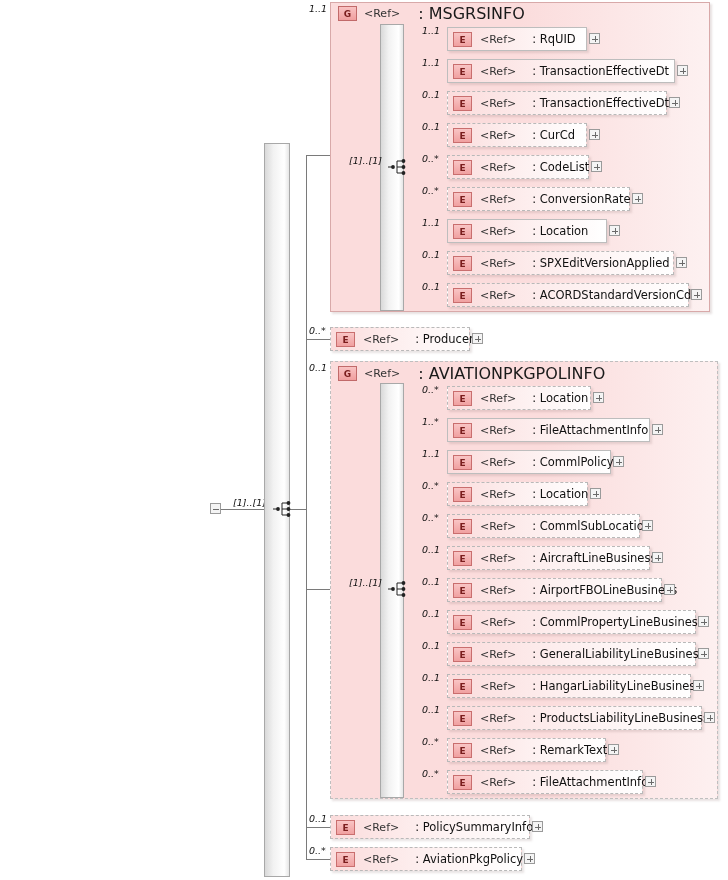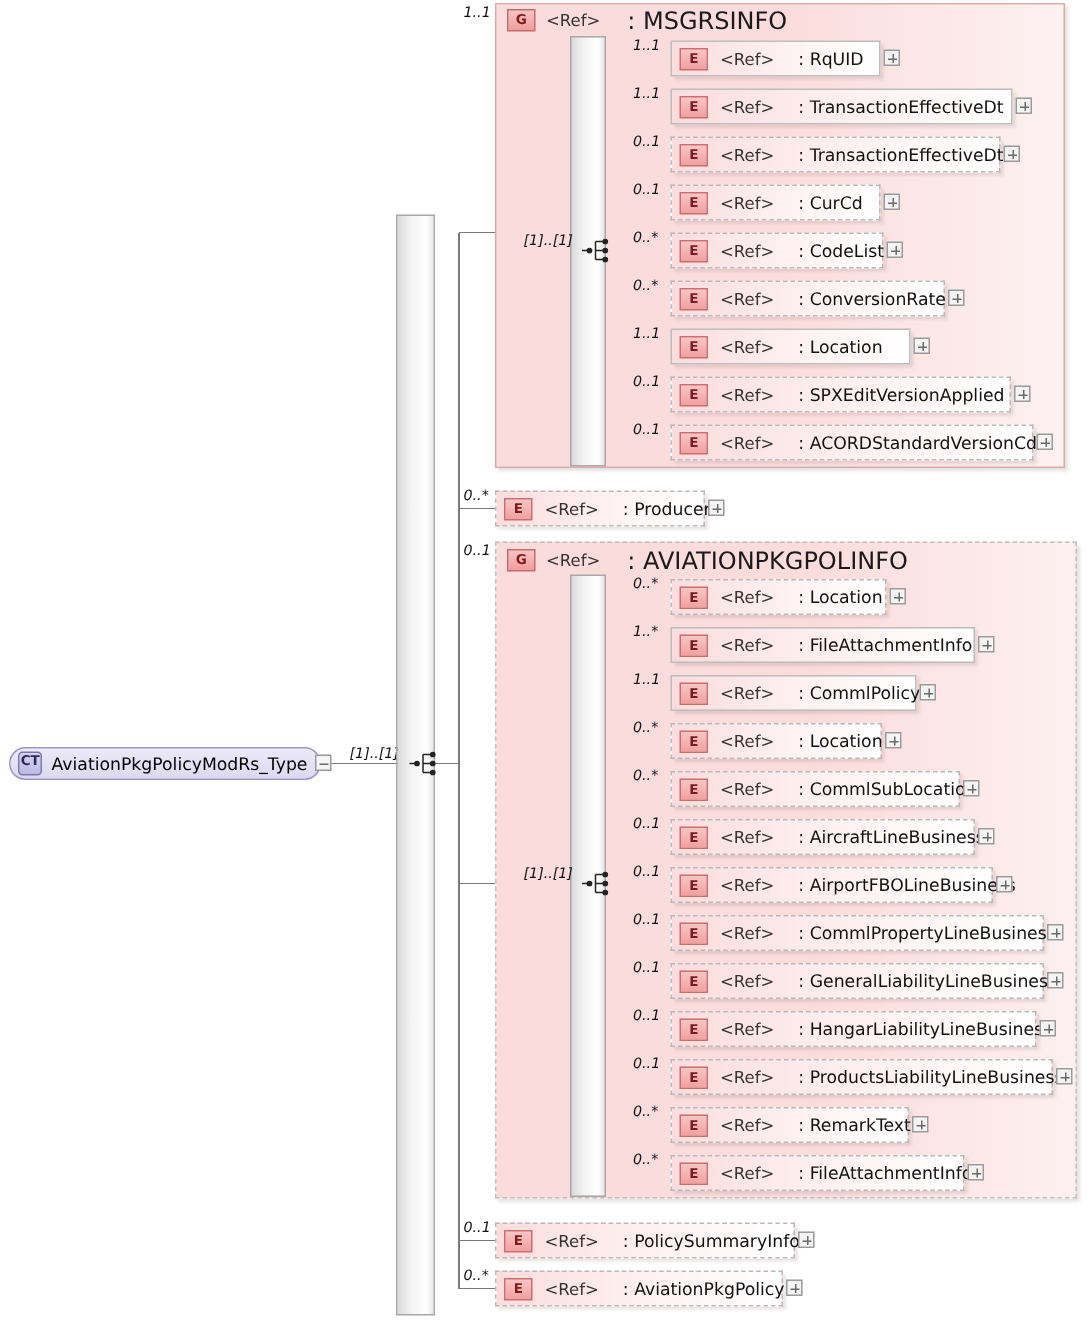--- a/index.html
+++ b/index.html
@@ -184,24 +184,20 @@
       <path d="M413 590 L443 590"></path>
       <path d="M413 622 L443 622"></path>
       <path d="M413 654 L443 654"></path>
       <path d="M413 686 L443 686"></path>
       <path d="M413 718 L443 718"></path>
       <path d="M413 750 L443 750"></path>
       <path d="M413 782 L443 782"></path>
     </g>
   </svg>
 
-  <div class="ct-node" style="left:6px; top:498px; width:208px;">
-    <span class="ct-badge">CT</span>
-    <span class="ct-label">AviationPkgPolicyModRs_Type</span>
-  </div>
   <div class="tog" style="left:210px; top:503px;"></div>
   <div class="card" style="left:233px; top:497px;">[1]..[1]</div>
 
   <div class="seqbar" style="left:264px; top:143px; width:26px; height:734px;"></div>
   <svg class="seqicon" viewBox="0 0 22 18" style="left:272px; top:500px;">
     <g stroke="#222" stroke-width="1" fill="none">
       <path d="M1 9 L6 9"></path>
         <path d="M10 3 L10 15"></path>
       <path d="M10 3 L15 3"></path>
         <path d="M10 9 L15 9"></path>

